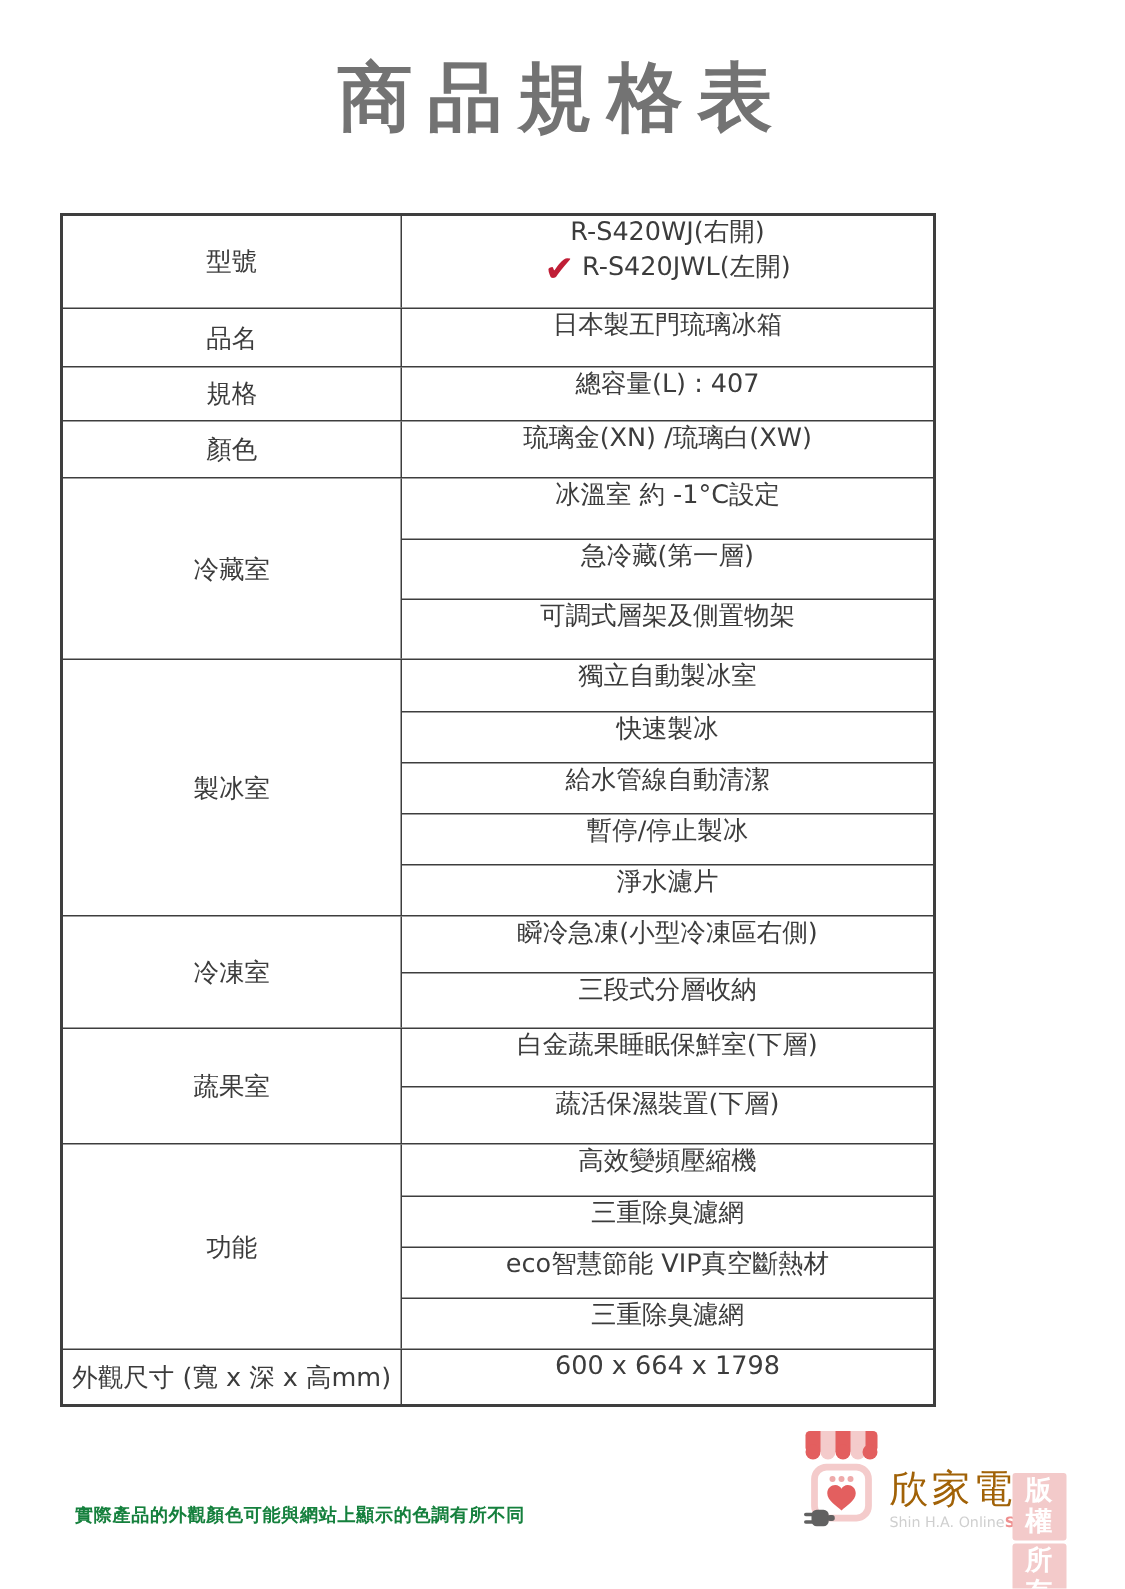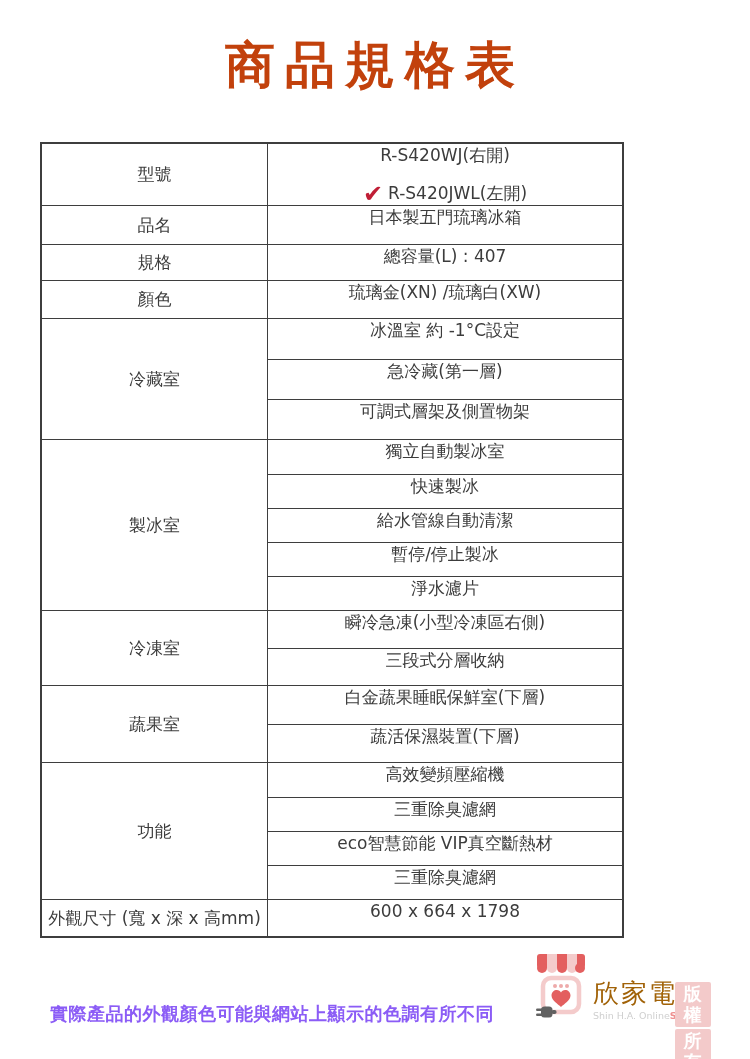--- a/index.html
+++ b/index.html
@@ -14,21 +14,21 @@
 
   
   .page-title {
     position:absolute;
     top:32px; left:0;
     width:100%;
     text-align:center;
     font-size:50px;
     font-weight:bold;
     letter-spacing:10px;
-    color:#c2410c;
+    color:#737373;
     z-index:2;
   }
 
   
   .spec-table {
     position:absolute;
     top:142px; left:40px;
     width:584px;
     border:2px solid #3e3e3e;
     z-index:1;
@@ -42,43 +42,43 @@
     border-right:1.5px solid #3e3e3e;
     display:flex; align-items:center; justify-content:center;
     text-align:center;
     font-size:17px;
     color:#3c3c3c;
     padding:0 6px;
   }
   .values { flex:1; display:flex; flex-direction:column; }
   .value-cell {
     display:flex; flex-direction:column;
-    align-items:center; justify-content:space-between;
+    align-items:center; justify-content:flex-start;
     font-size:17px;
     color:#3c3c3c;
     background:transparent;
   }
   .value-cell + .value-cell { border-top:1.5px solid #3e3e3e; }
   .line { display:flex; align-items:center; justify-content:center; line-height:1.32; }
   .check {
     color:#c01e36;
     font-size:24px;
     font-weight:bold;
     margin-right:5px;
     line-height:1;
     position:relative; top:1px;
   }
 
   
   .footnote {
     position:absolute;
     left:50px; top:1002px;
-    font-size:18px;
+    font-size:12px;
     font-weight:bold;
-    color:#8b5cf6;
+    color:#15803d;
     z-index:2;
     letter-spacing:0.5px;
   }
 
   
   .watermark { position:absolute; left:536px; top:954px; width:175px; height:80px; z-index:0; }
   .wm-icon { position:absolute; left:0; top:0; }
   .wm-text { position:absolute; left:57px; top:26px; }
   .wm-brand {
     font-size:26px; font-weight:normal;

